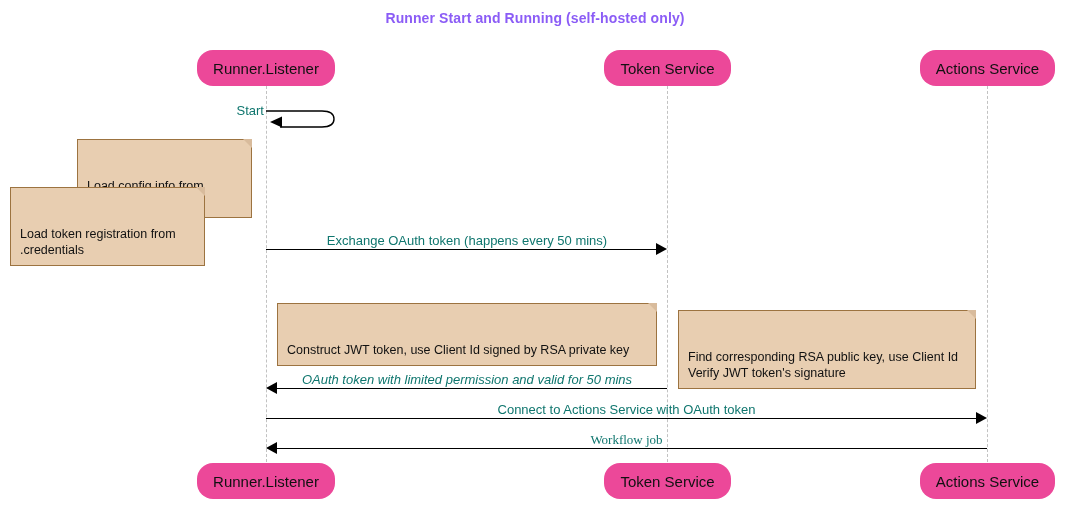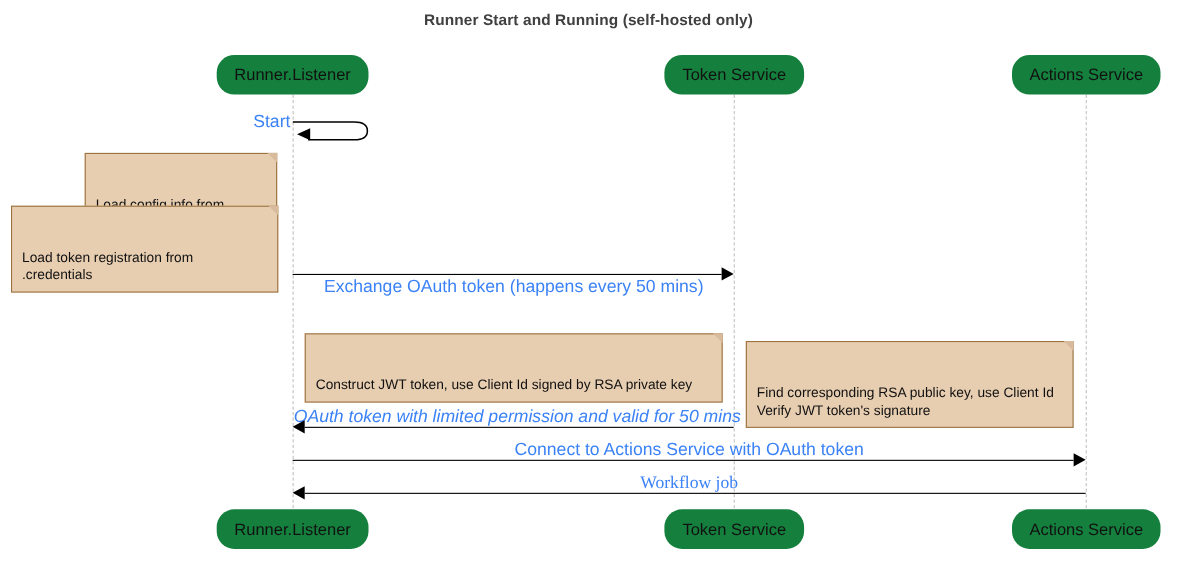--- a/index.html
+++ b/index.html
@@ -28,34 +28,34 @@
   
   .diagram-title {
     position: absolute;
     left: 0;
     top: 10px;
     width: 1070px;
     text-align: center;
     font-size: 14px;
     font-weight: bold;
     letter-spacing: 0.1px;
-    color: #404040;
+    color: #8b5cf6;
   }
 
   
   .lifeline {
     position: absolute;
     width: 0;
     border-left: 1px dashed #c2c2c2;
   }
 
   
   .participant {
     position: absolute;
-    background: #15803d;
+    background: #ec4899;
     border-radius: 16px;
     display: flex;
     align-items: center;
     justify-content: center;
     box-sizing: border-box;
     height: 36px;
   }
   .participant-label {
     font-size: 15px;
     color: #111;
@@ -86,23 +86,23 @@
   }
 
   
   .msg-line {
     position: absolute;
     height: 0;
     border-top: 1.4px solid #000;
   }
   .msg-label {
     position: absolute;
-    font-size: 16px;
+    font-size: 13px;
     line-height: 14px;
-    color: #3b82f6;
+    color: #0f766e;
     white-space: nowrap;
     text-align: center;
   }
   .arrowhead {
     position: absolute;
     width: 0;
     height: 0;
   }
   .arrowhead.right {
     border-top: 6px solid transparent;
@@ -163,26 +163,26 @@
       <path d="M 0 5 L 56 5 Q 68 5 68 13 Q 68 21 56 21 L 14 21" fill="none" stroke="#000" stroke-width="1.4"></path>
       <polygon points="16,15.5 16,26.5 4,21" fill="#000" transform="translate(0,-5)"></polygon>
     </svg>
   </div>
 
   <div class="note" style="left:77px; top:139px; width:175px;">
     <span class="dogear"></span>
     <span>Load config info from .runner</span>
   </div>
 
-  <div class="note" style="left:10px; top:187px; width:243px;">
+  <div class="note" style="left:10px; top:187px; width:195px;">
     <span class="dogear"></span>
     <span>Load token registration from .credentials</span>
   </div>
 
-  <div class="msg-label" style="left:267px; top:234px; width:400px;margin-top:20px;">Exchange OAuth token (happens every 50 mins)</div>
+  <div class="msg-label" style="left:267px; top:234px; width:400px;">Exchange OAuth token (happens every 50 mins)</div>
   <div class="msg-line" style="left:266px; top:249px; width:390px;"></div>
   <div class="arrowhead right" style="left:656px; top:243px;"></div>
 
   <div class="note" style="left:277px; top:263px; width:380px;margin-top:40px;">
     <span class="dogear"></span>
     <span>Construct JWT token, use Client Id signed by RSA private key</span>
   </div>
 
   <div class="note" style="left:678px; top:310px; width:298px;">
     <span class="dogear"></span>

